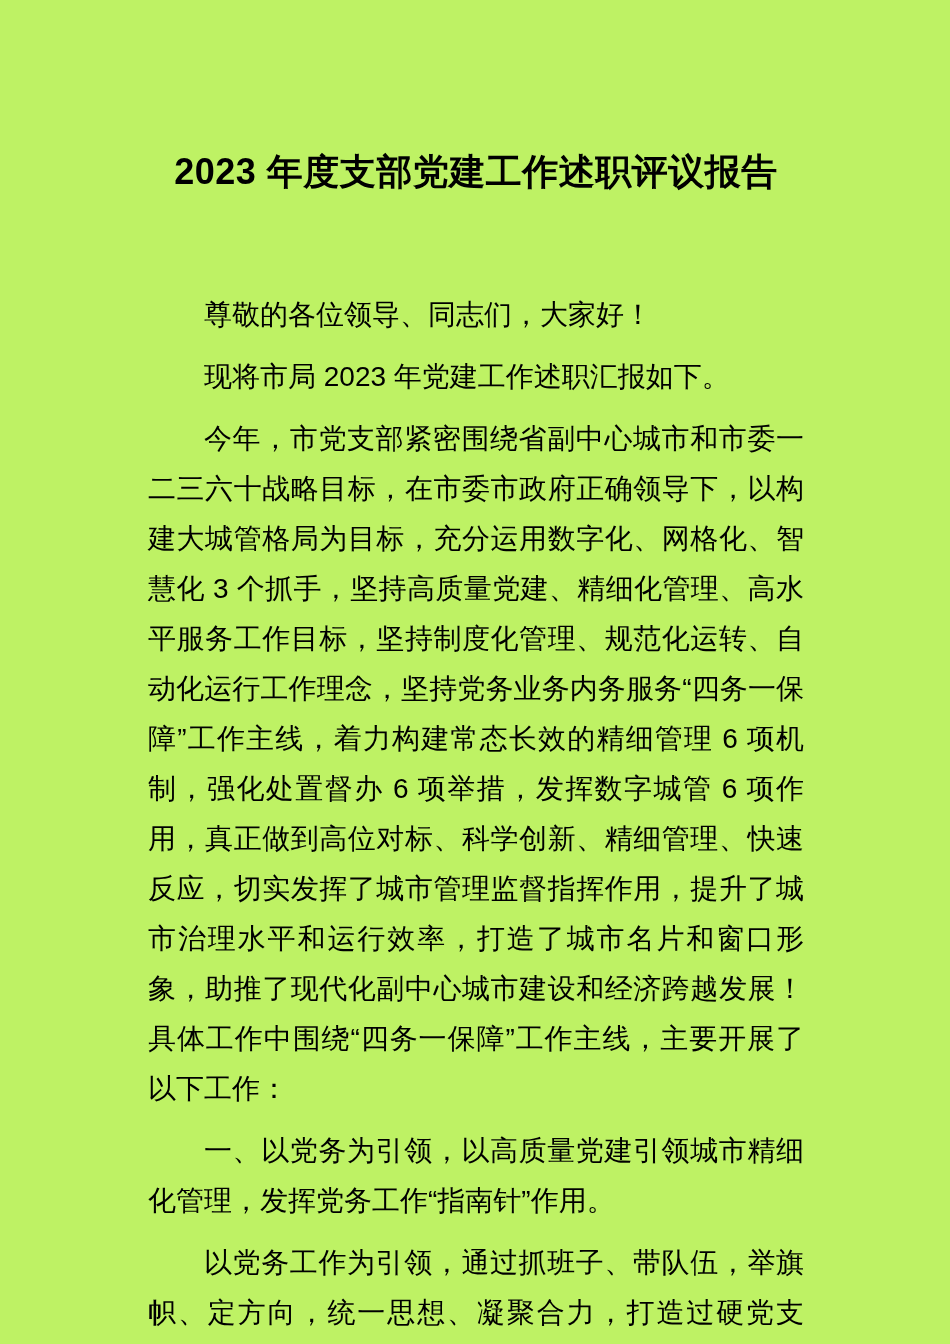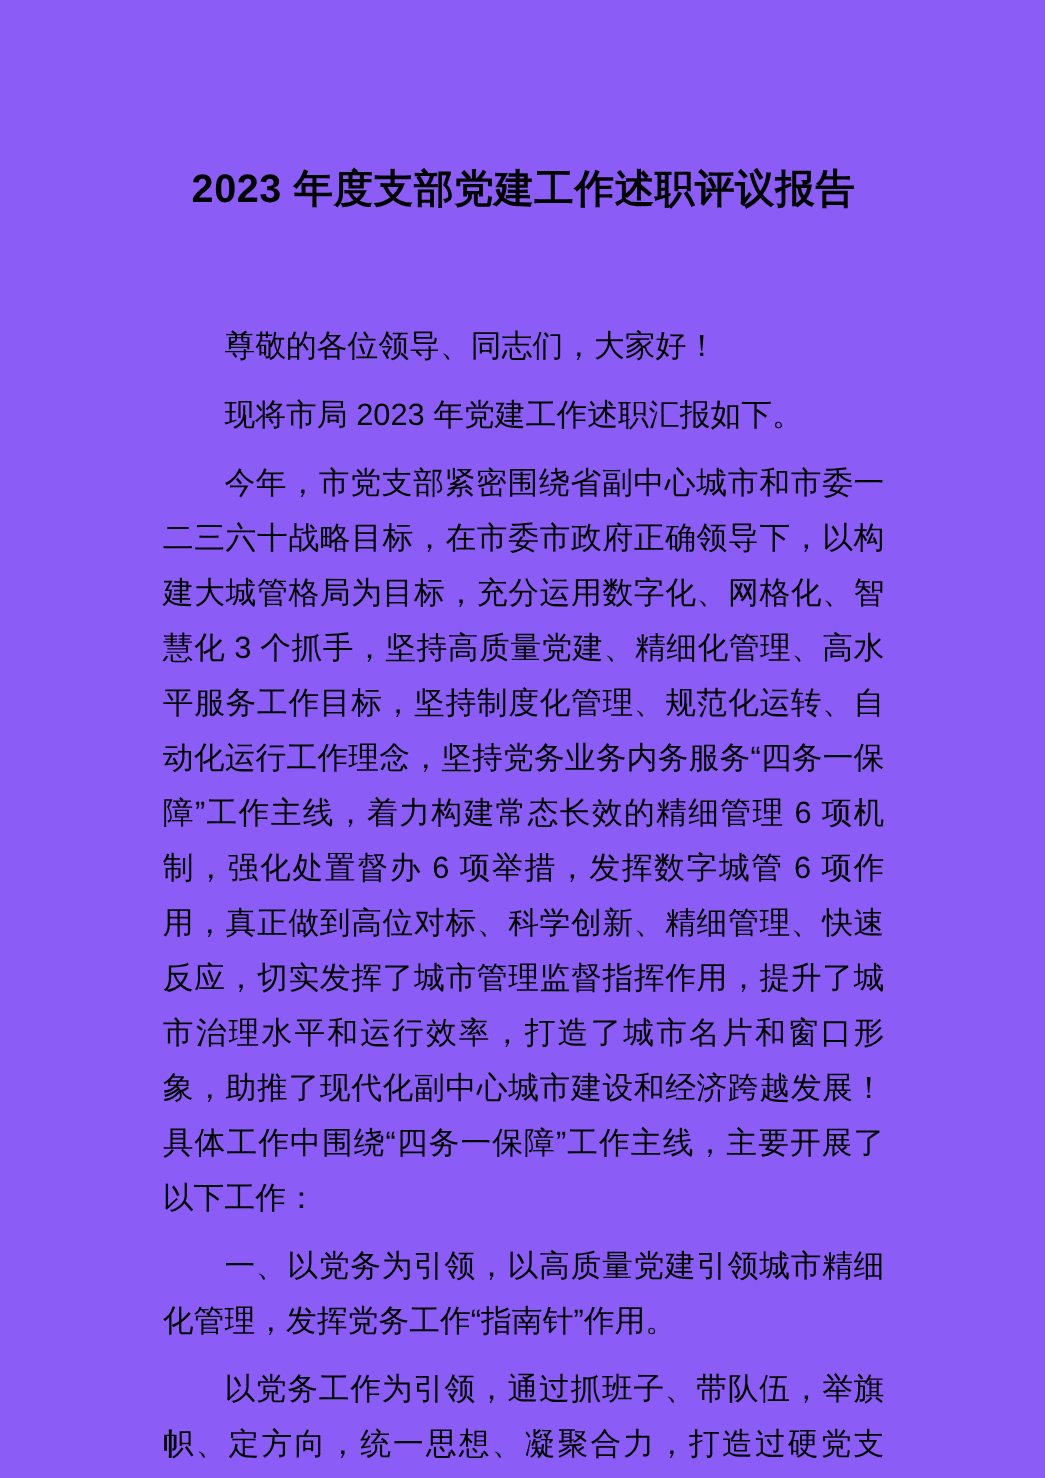--- a/index.html
+++ b/index.html
@@ -5,21 +5,21 @@
   html, body {
     margin: 0;
     padding: 0;
     background: #ffffff;
   }
   .doc-page {
     position: relative;
     width: 950px;
     height: 1344px;
     margin: 0 auto;
-    background: #8b5cf6;
+    background: #bef264;
     box-sizing: border-box;
     padding: 146px 134px 0 136px;
     color: #000000;
     font-family: "Liberation Sans", sans-serif;
     overflow: hidden;
   }
   .doc-title {
     margin: 0 0 92px 0;
     font-size: 36px;
     font-weight: 700;

